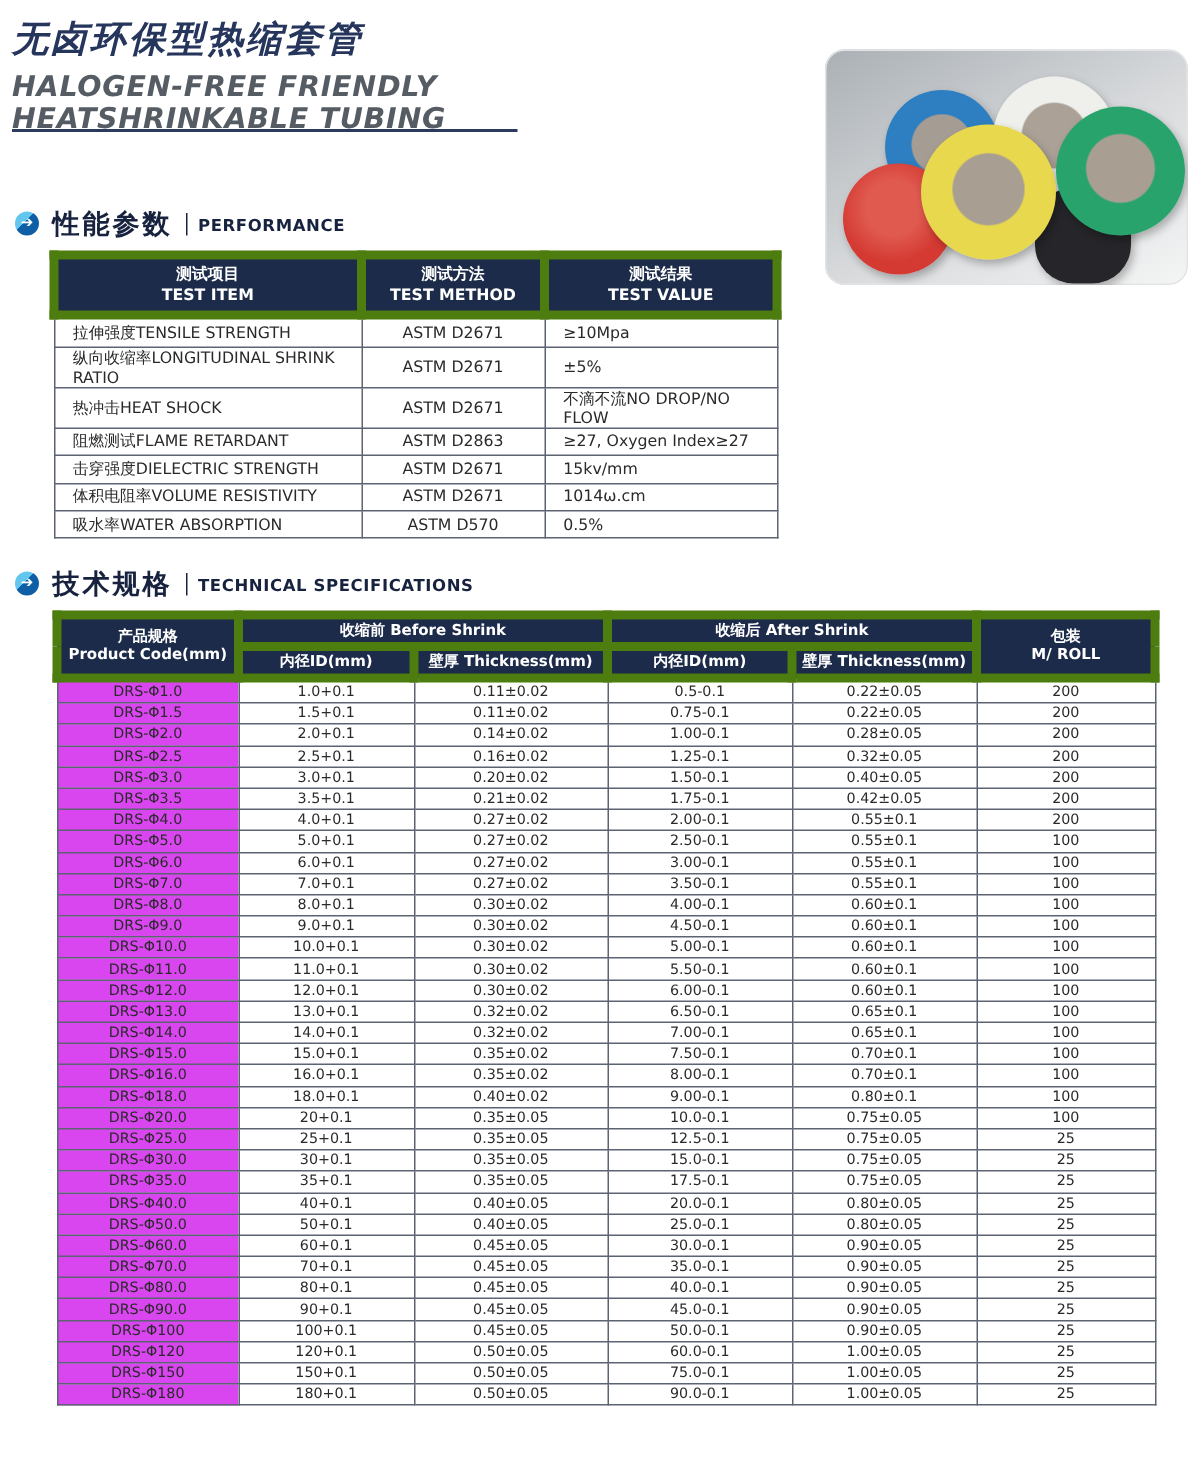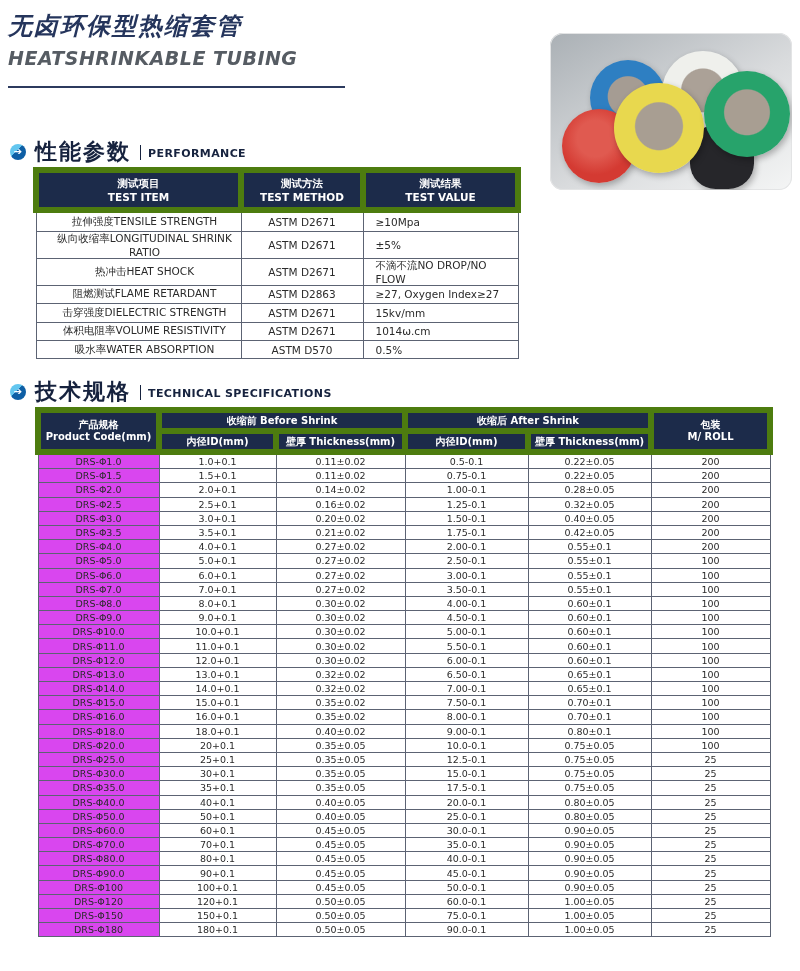--- a/index.html
+++ b/index.html
@@ -27,48 +27,49 @@
   .roll--green{left:154px;top:38px;width:86px;height:86px;z-index:4;}
 
   
   .section-head{position:absolute;display:flex;align-items:center;}
   .section-head.perf{left:10px;top:137px;}
   .section-head.spec{left:10px;top:377px;}
   .icon-circle{width:16px;height:16px;border-radius:50%;margin-right:9px;
     background:linear-gradient(135deg,#63c6ef 0%,#63c6ef 42%,#0e5fa5 42%,#0e5fa5 100%);
     color:#fff;display:flex;align-items:center;justify-content:center;
     font-size:10px;line-height:16px;}
-  .sec-cn{font-size:22px;font-weight:bold;color:#16223e;letter-spacing:2px;}
+  .sec-cn{font-size:18px;font-weight:bold;color:#16223e;letter-spacing:2px;}
   .sec-sep{width:1px;height:15px;background:#16223e;margin:0 7px 0 9px;}
   .sec-en{font-size:11px;font-weight:bold;color:#16223e;letter-spacing:.4px;padding-top:3px;}
 
   
   table{border-collapse:collapse;table-layout:fixed;}
   th{background:#1c2b4a;color:#ffffff;font-weight:bold;border:6px solid #4d7c0f;}
   td{background:#ffffff;border:1px solid #5c6373;color:#2a2a2a;}
 
   
   .perf-table{position:absolute;left:33px;top:167px;width:482px;border:1px solid #1c2b4a;}
   .perf-table th{font-size:10.5px;padding:3px 0;line-height:1.35;}
   .perf-table td{font-size:10.5px;height:17.4px;padding:0;}
-  .perf-table td.c-item{text-align:center;padding-left:12px;}
+  .perf-table td.c-item{text-align:left;padding-left:12px;}
   .perf-table td.c-method{text-align:center;}
   .perf-table td.c-value{text-align:left;padding-left:12px;margin-top:40px;}
 
   
   .spec-table{position:absolute;left:35px;top:407px;width:732px;border:1px solid #1c2b4a;}
   .spec-table th{font-size:10px;height:13px;padding:1px 0;line-height:1.2;}
   .spec-table td{font-size:9.5px;height:13.2px;line-height:13px;padding:0;text-align:center;}
   .spec-table td.code{background:#d946ef;}
 </style>
 </head>
 <body>
 
 <div class="page-header">
   <h1 class="title-cn">无卤环保型热缩套管</h1>
+  <div class="title-en">HALOGEN-FREE FRIENDLY</div>
   <div class="title-en">HEATSHRINKABLE TUBING</div>
 </div>
 <div class="title-rule"></div>
 
 <div class="photo">
     <div class="roll roll--blue" style="background: radial-gradient(circle at 50% 48%, rgb(165, 156, 147) 0px, rgb(165, 156, 147) 36%, rgb(46, 127, 194) 38%, rgb(46, 127, 194) 100%);"></div>
     <div class="roll roll--white" style="background: radial-gradient(circle at 50% 48%, rgb(171, 161, 151) 0px, rgb(171, 161, 151) 36%, rgb(239, 240, 236) 38%, rgb(239, 240, 236) 100%);"></div>
     <div class="roll roll--red" style="background: radial-gradient(circle at 45% 40%, rgb(224, 90, 80) 0px, rgb(224, 90, 80) 30%, rgb(212, 58, 50) 60%, rgb(212, 58, 50) 100%);"></div>
     <div class="roll roll--black" style="background: radial-gradient(circle at 45% 40%, rgb(38, 38, 42) 0px, rgb(38, 38, 42) 30%, rgb(38, 38, 42) 60%, rgb(38, 38, 42) 100%);"></div>
     <div class="roll roll--yellow" style="background: radial-gradient(circle at 50% 48%, rgb(168, 158, 146) 0px, rgb(168, 158, 146) 36%, rgb(232, 216, 78) 38%, rgb(232, 216, 78) 100%);"></div>

